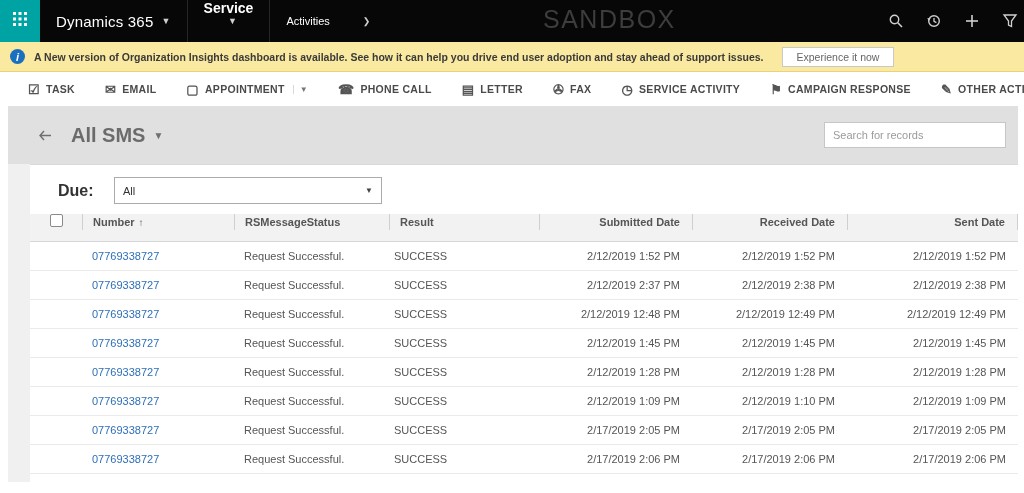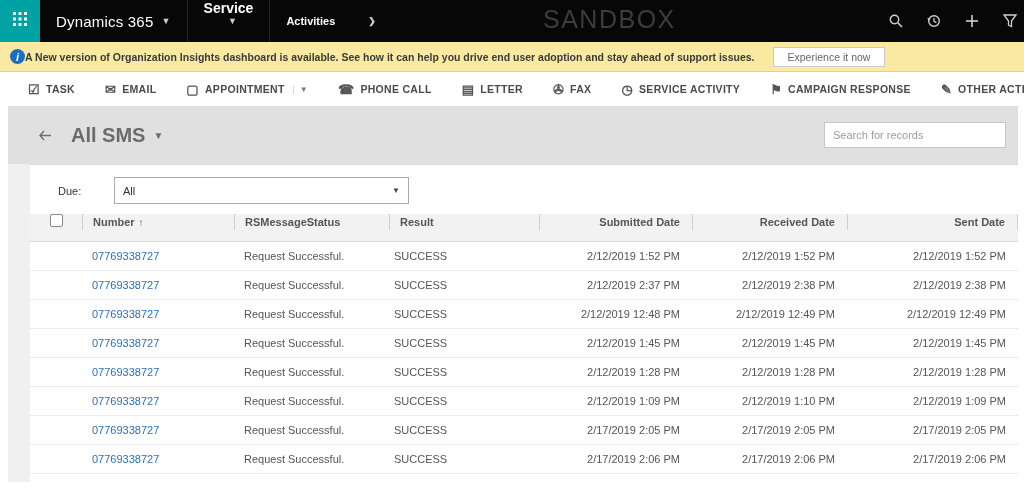--- a/index.html
+++ b/index.html
@@ -5,33 +5,33 @@
   * { margin:0; padding:0; box-sizing:border-box; }
   html,body { width:1024px; height:493px; }
   body { font-family:"Liberation Sans", sans-serif; background:#fff; overflow:hidden; }
 
   
   .topbar { position:relative; height:42px; background:#070707; display:flex; align-items:stretch; color:#fff; }
   .waffle { width:40px; background:#00a3a3; display:flex; align-items:center; justify-content:center; cursor:pointer; }
   .nav-seg { display:flex; align-items:center; padding:0 16px; border-right:1px solid #262626; cursor:pointer; }
   .nav-product { font-size:15px; font-weight:400; letter-spacing:.2px; }
   .nav-module { font-size:14px; font-weight:700;flex-direction:column; }
-  .nav-crumb  { font-size:11px; font-weight:700; border-right:none;gap:25px; }
+  .nav-crumb  { font-size:11px; font-weight:400; border-right:none;gap:25px; }
   .caret { font-size:9px; margin-left:8px; color:#cfcfcf; }
   .crumb-chev { font-size:9px; margin-left:8px; color:#cfcfcf; }
   .sandbox { position:absolute; left:543px; top:5px; font-size:25px; color:#3d3d3d; letter-spacing:1.5px; font-weight:400; }
   .top-icons { position:absolute; right:0; top:0; height:42px; display:flex; align-items:center; gap:22px; padding-right:6px; }
   .top-icon { width:16px; height:16px; cursor:pointer; }
   .top-icon svg { display:block; }
 
   
   .notif { height:30px; background:#fae9a0; border-bottom:1px solid #e8d37a; display:flex; align-items:center; padding:0 10px; }
   .info-icon { width:15px; height:15px; border-radius:50%; background:#1a6fbf; color:#fff; font-size:11px; font-weight:700;
                display:flex; align-items:center; justify-content:center; font-style:italic; flex:0 0 auto; }
-  .notif-text { font-size:10.5px; font-weight:700; color:#3a3a3a; }
+  .notif-text { font-size:10.5px; font-weight:700; color:#3a3a3a; margin-left:9px; }
   .notif-btn { margin-left:18px; background:#fff; border:1px solid #c9c9c9; font-size:10.5px; color:#666;
                padding:3px 14px; cursor:pointer; font-family:inherit; }
 
   
   .act-toolbar { height:34px; background:#fff; display:flex; align-items:center; padding-left:28px; gap:30px; }
   .act-item { display:flex; align-items:center; gap:6px; font-size:10.5px; font-weight:600; color:#4a4a4a;
               letter-spacing:.3px; cursor:pointer; white-space:nowrap; }
   .act-ico { font-size:13px; color:#555; line-height:1; }
   .act-caret { font-size:8px; color:#777; border-left:1px solid #d9d9d9; padding-left:6px; margin-left:2px; }
 
@@ -45,22 +45,22 @@
   .search-box { width:182px; height:26px; background:#fff; border:1px solid #c6c6c6; font-size:11px; color:#444;
                 padding:0 8px; font-family:inherit; }
   .search-box::placeholder { color:#9b9b9b; }
 
   .ws-body { flex:1; display:flex; min-height:0; }
   .left-rail { width:22px; background:#f0f0f0; }
   .card { flex:1; background:#fff; border-top:1px solid #d9d9d9; display:flex; flex-direction:column; }
 
   
   .due-row { display:flex; align-items:center; padding:12px 0 10px 28px; }
-  .due-label { font-size:11px; font-weight:400; color:#333; width:56px; }
-  .due-select { width:295px; height:27px; border:1px solid #ababab; background:#fff; display:flex; align-items:center;
+  .due-label { font-size:16px; font-weight:700; color:#333; width:56px; }
+  .due-select { width:268px; height:27px; border:1px solid #ababab; background:#fff; display:flex; align-items:center;
                 padding:0 8px; font-size:11px; color:#333; cursor:pointer; }
   .due-select .sel-caret { margin-left:auto; font-size:8px; color:#444; }
 
   
   .grid { flex:1; display:flex; flex-direction:column; font-size:11px; }
   .tr-head { display:flex; background:#f2f2f2; border-bottom:1px solid #d7d7d7; height:28px; align-items:flex-start; }
   .tr { display:flex; height:29px; align-items:center; border-bottom:1px solid #eaeaea; background:#fff; }
   .cb-cell { width:52px; display:flex; align-items:center; justify-content:center; flex:0 0 auto; }
   .checkbox { width:13px; height:13px; border:1px solid #8a8a8a; border-radius:2px; background:#fff; cursor:pointer; }
   .th { color:#555; font-weight:700; padding-left:10px; border-left:1px solid #cfcfcf; height:16px; line-height:16px;

